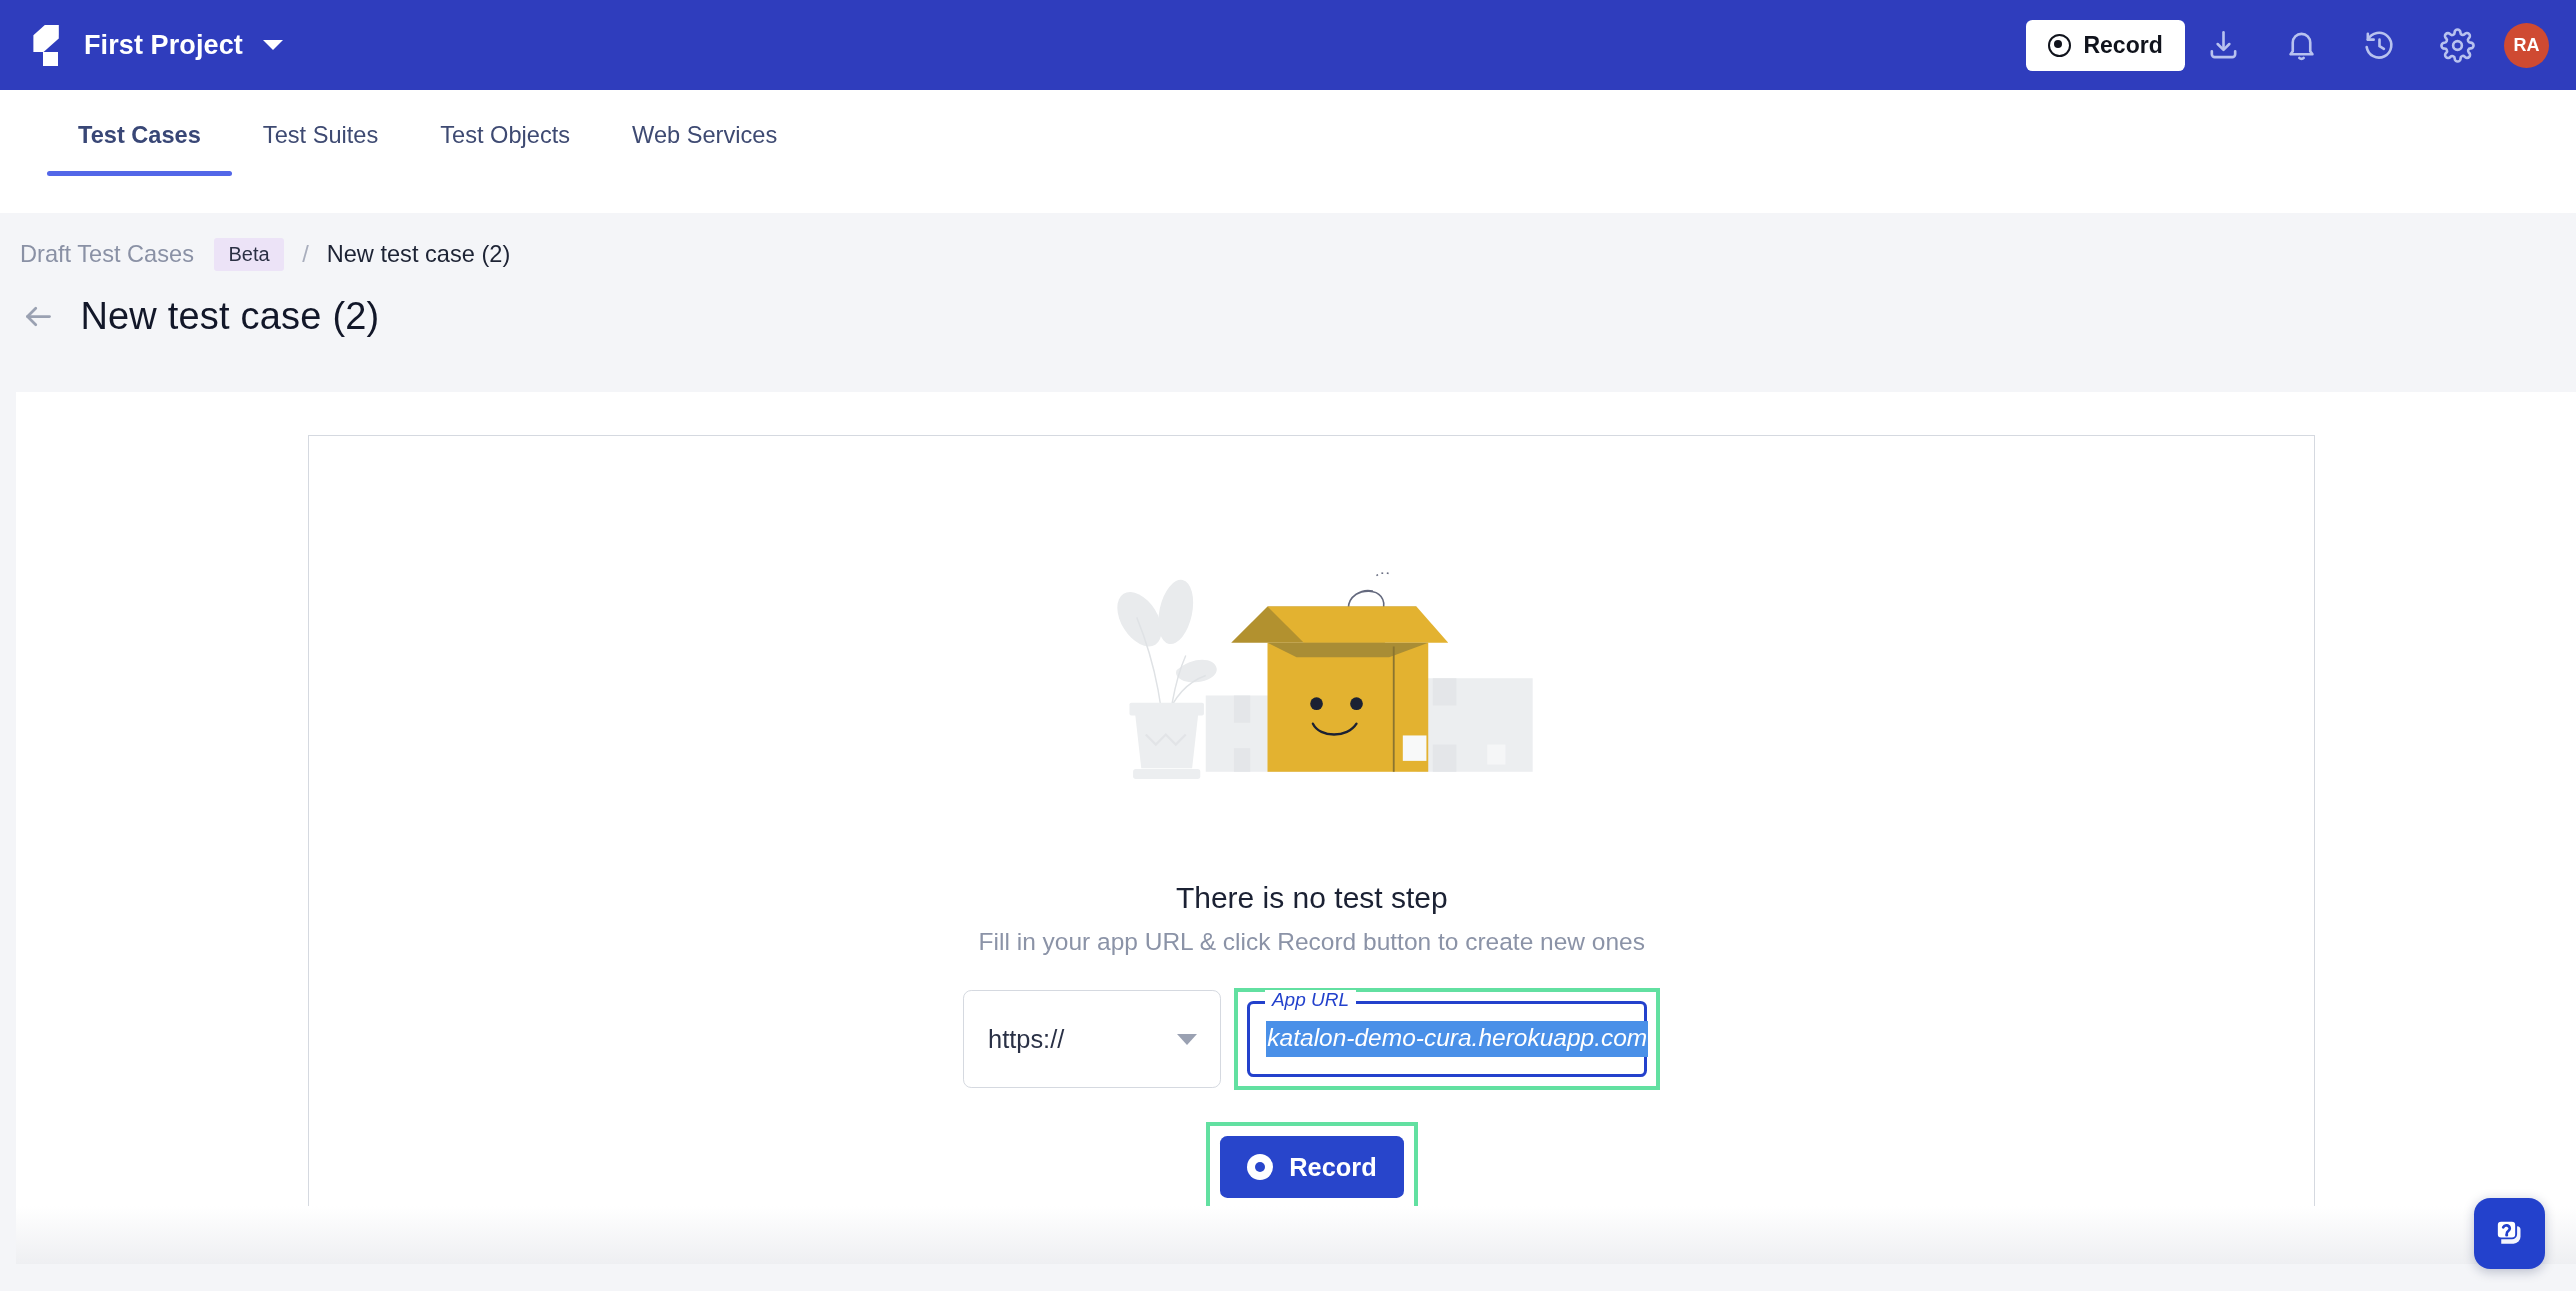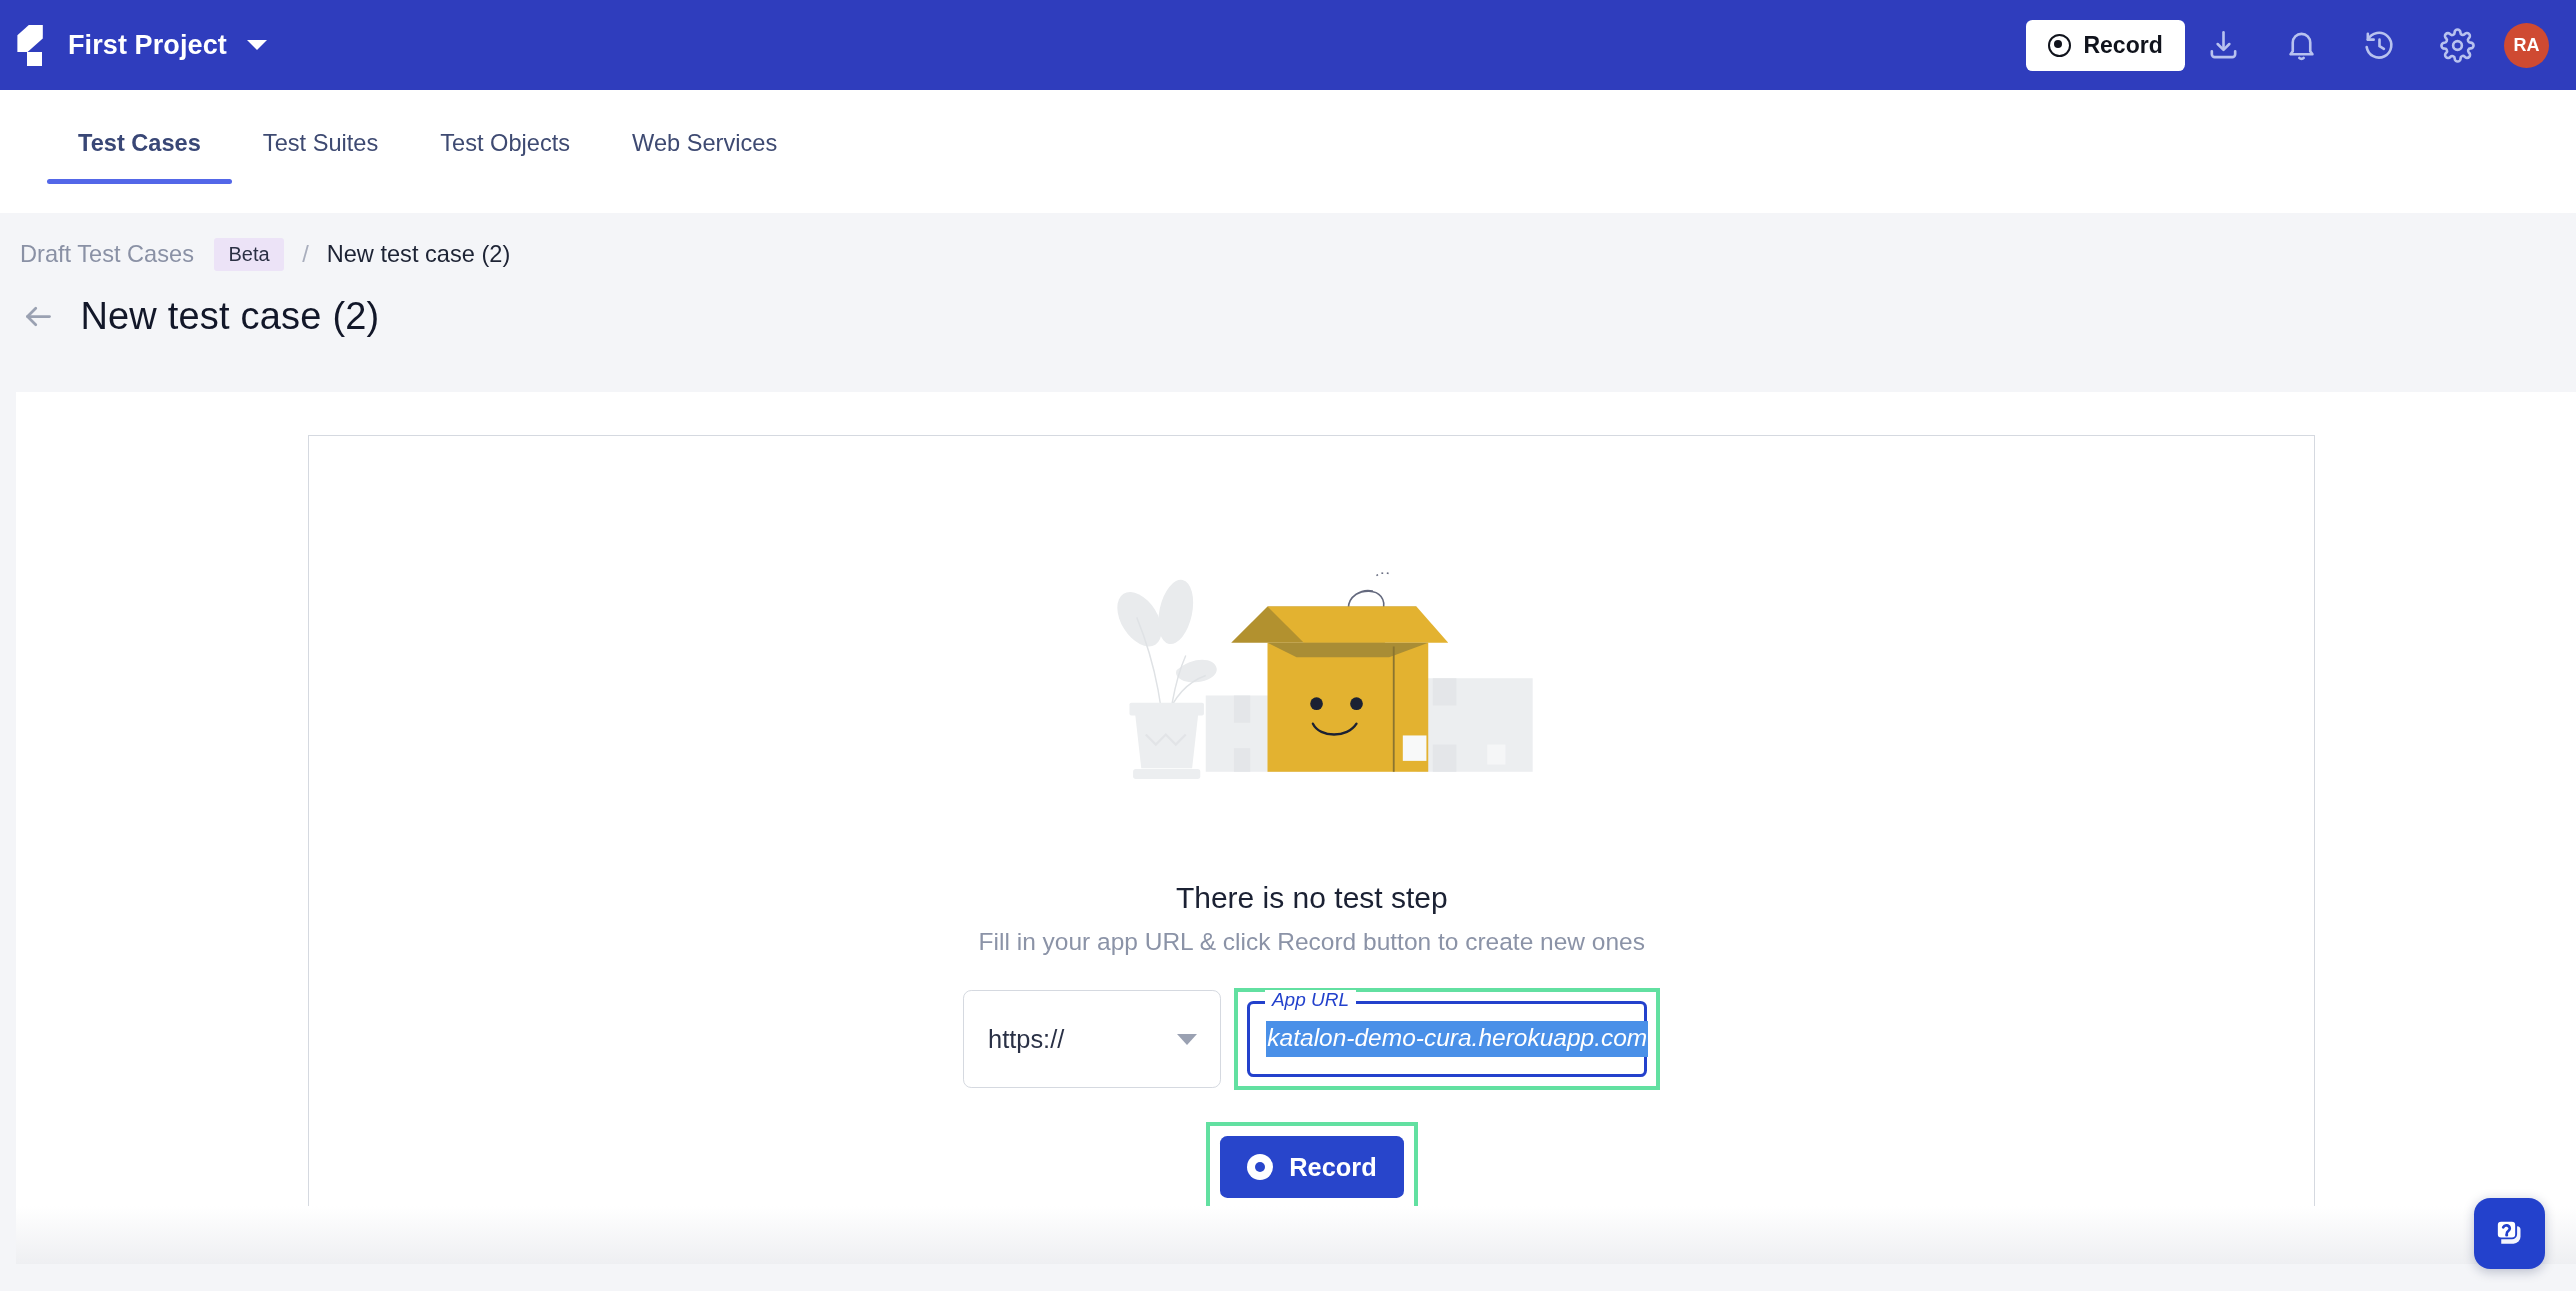--- a/index.html
+++ b/index.html
@@ -11,21 +11,21 @@
     overflow: hidden;
   }
 
   
   .topbar {
     position: absolute; left: 0; top: 0;
     width: 2576px; height: 90px;
     background: #2f3dbd;
     display: flex; align-items: center;
   }
-  .brand-block { display: flex; align-items: center; padding-left: 12px; }
+  .brand-block { display: flex; align-items: center; padding-left: 28px; }
   .logo {
     width: 36px; height: 40px; position: relative; margin-right: 20px;
   }
   .logo .shape-main {
     position: absolute; left: 5.4px; top: 0; width: 25.4px; height: 27px;
     background: #ffffff;
     clip-path: polygon(45% 0%, 100% 0%, 100% 50%, 40% 100%, 0% 100%, 0% 38%);
   }
   .logo .shape-sq {
     position: absolute; left: 15.4px; top: 27px; width: 14.5px; height: 13.6px;
@@ -80,21 +80,21 @@
   }
 
   
   .tabstrip {
     position: absolute; left: 0; top: 90px;
     width: 2576px; height: 123px;
     background: #ffffff;
     display: flex; align-items: flex-start; padding-left: 47px;
   }
   .tab {
-    position: relative; padding: 40px 31px 0 31px;
+    position: relative; padding: 32px 31px 0 31px;
     font-size: 23.6px; color: #3e4a72; cursor: pointer; white-space: nowrap;
   }
   .tab.active { color: #394776; font-weight: bold; }
   .tab.active::after {
     content: ""; position: absolute; left: 0; right: 0; bottom: -27px;
     height: 5.4px; background: #5367e8; border-radius: 2.7px;
   }
 
   
   .crumbs {

